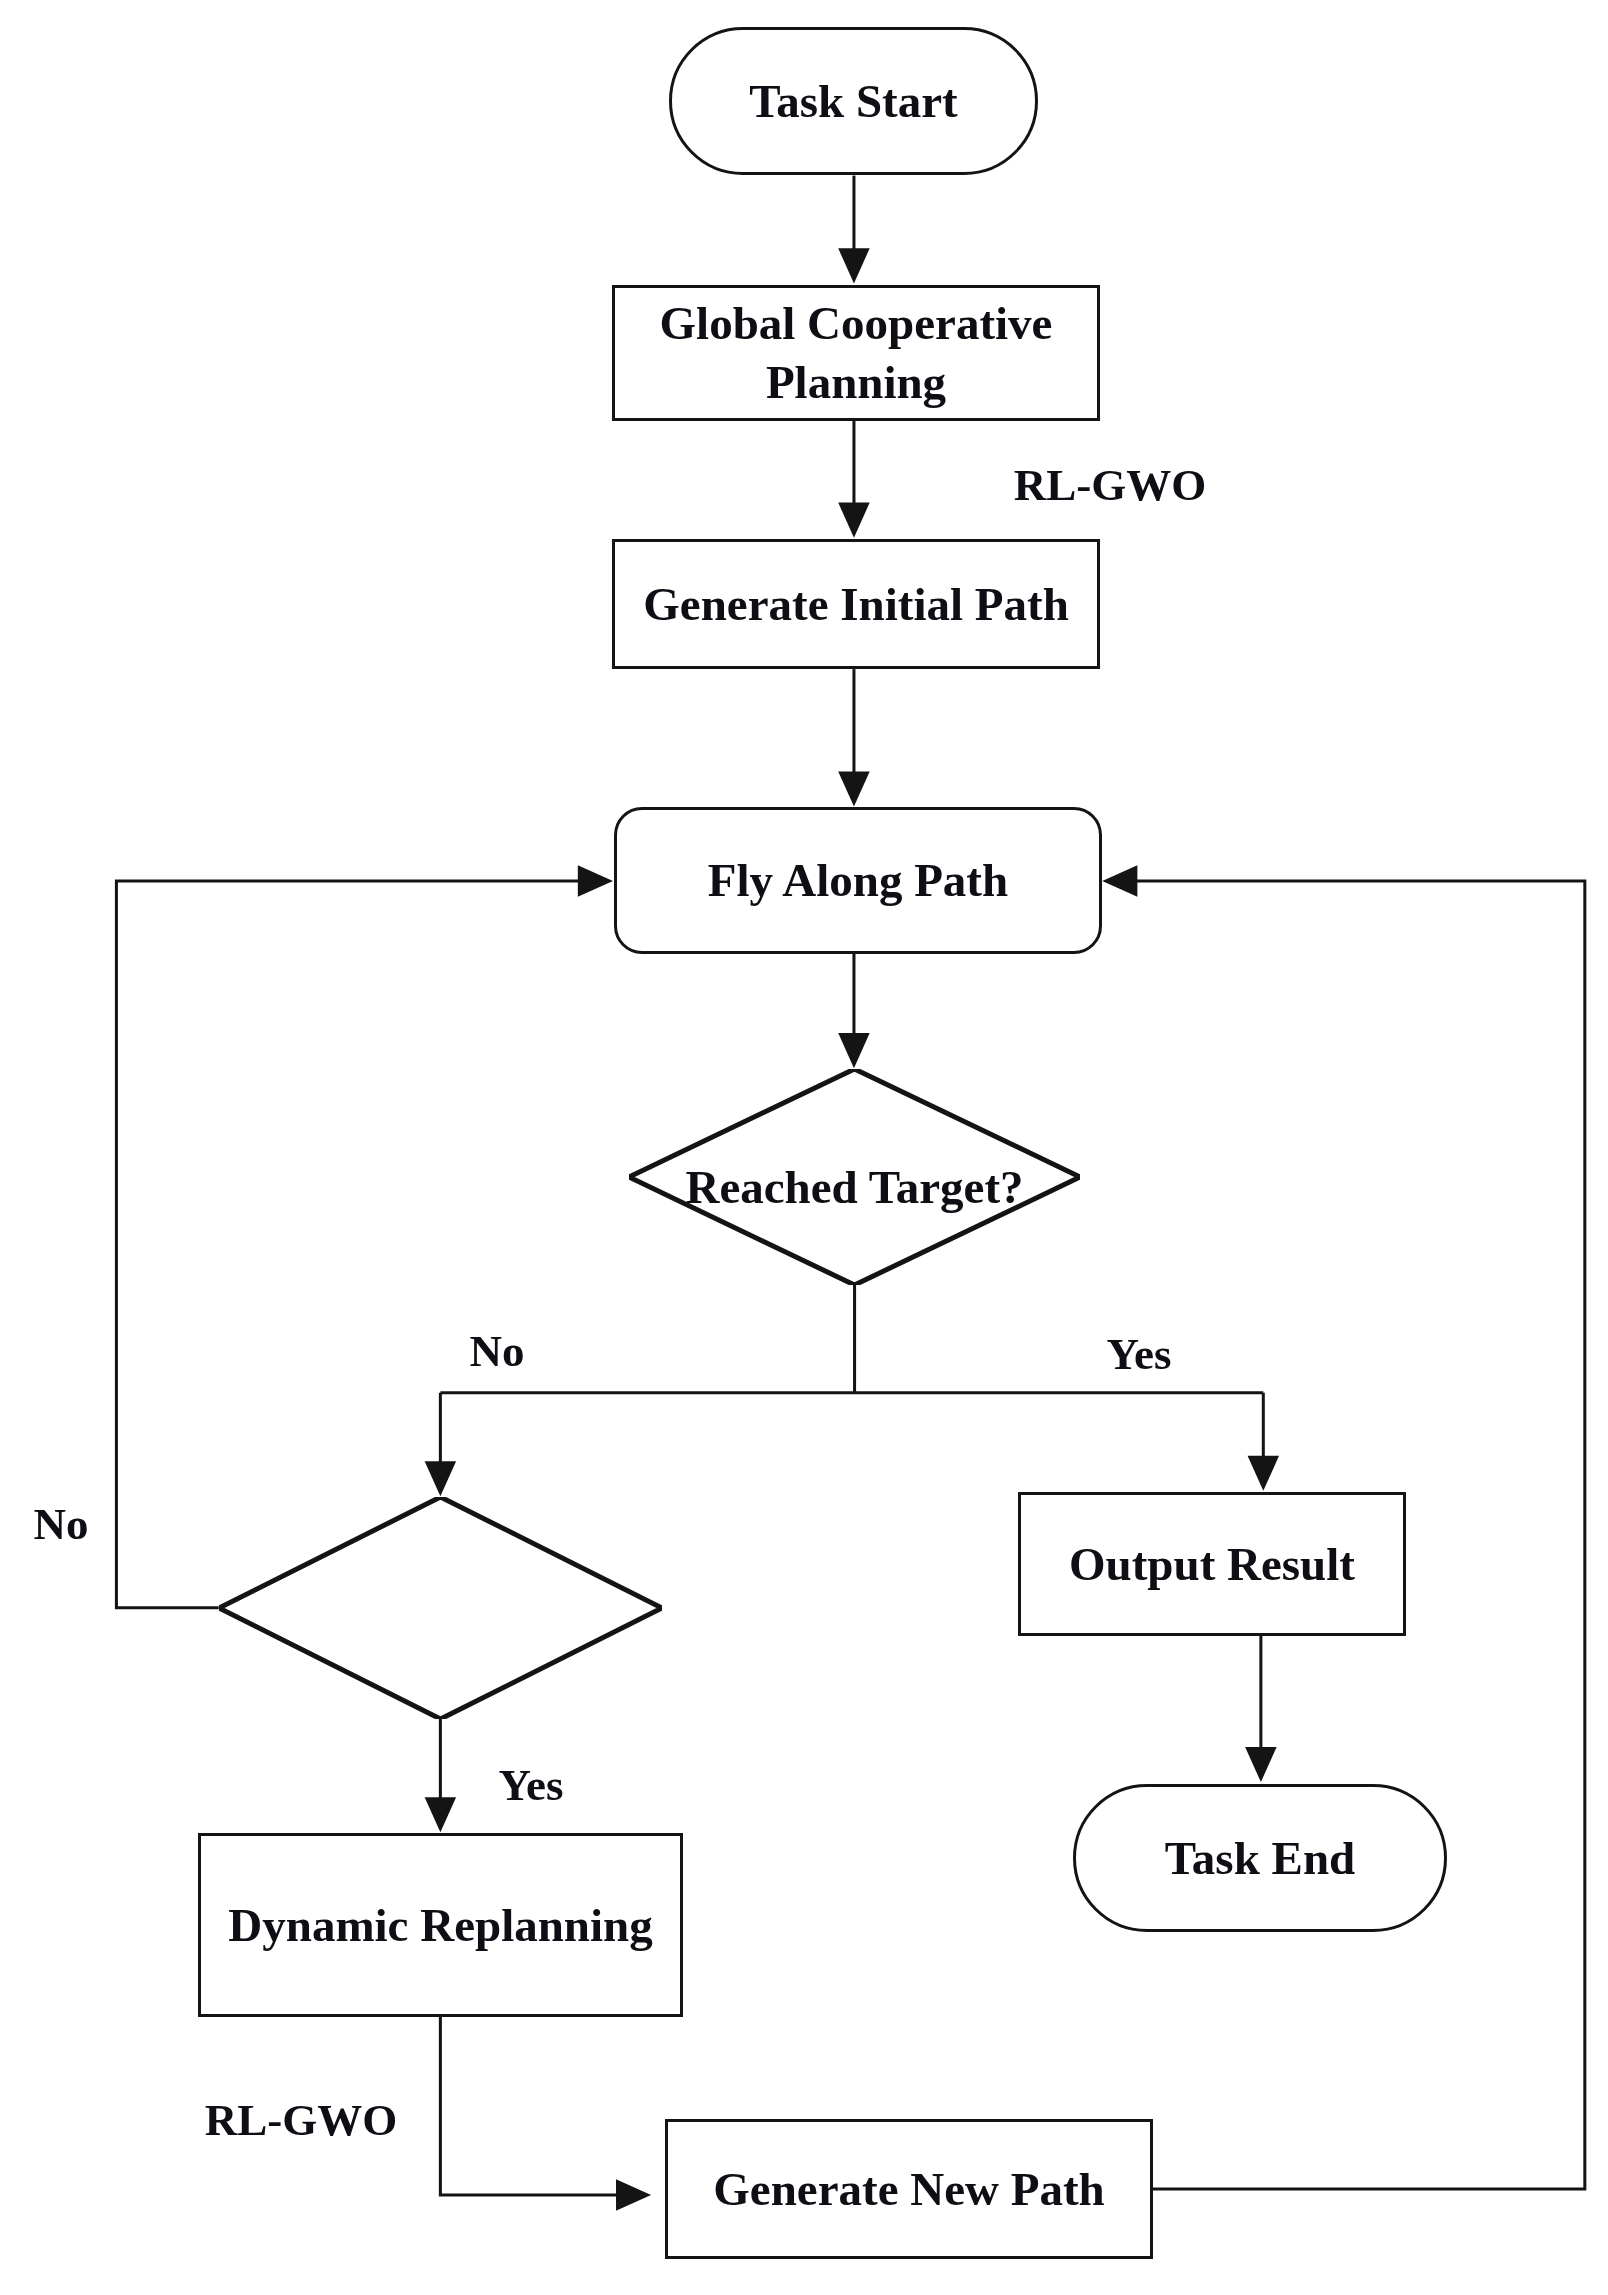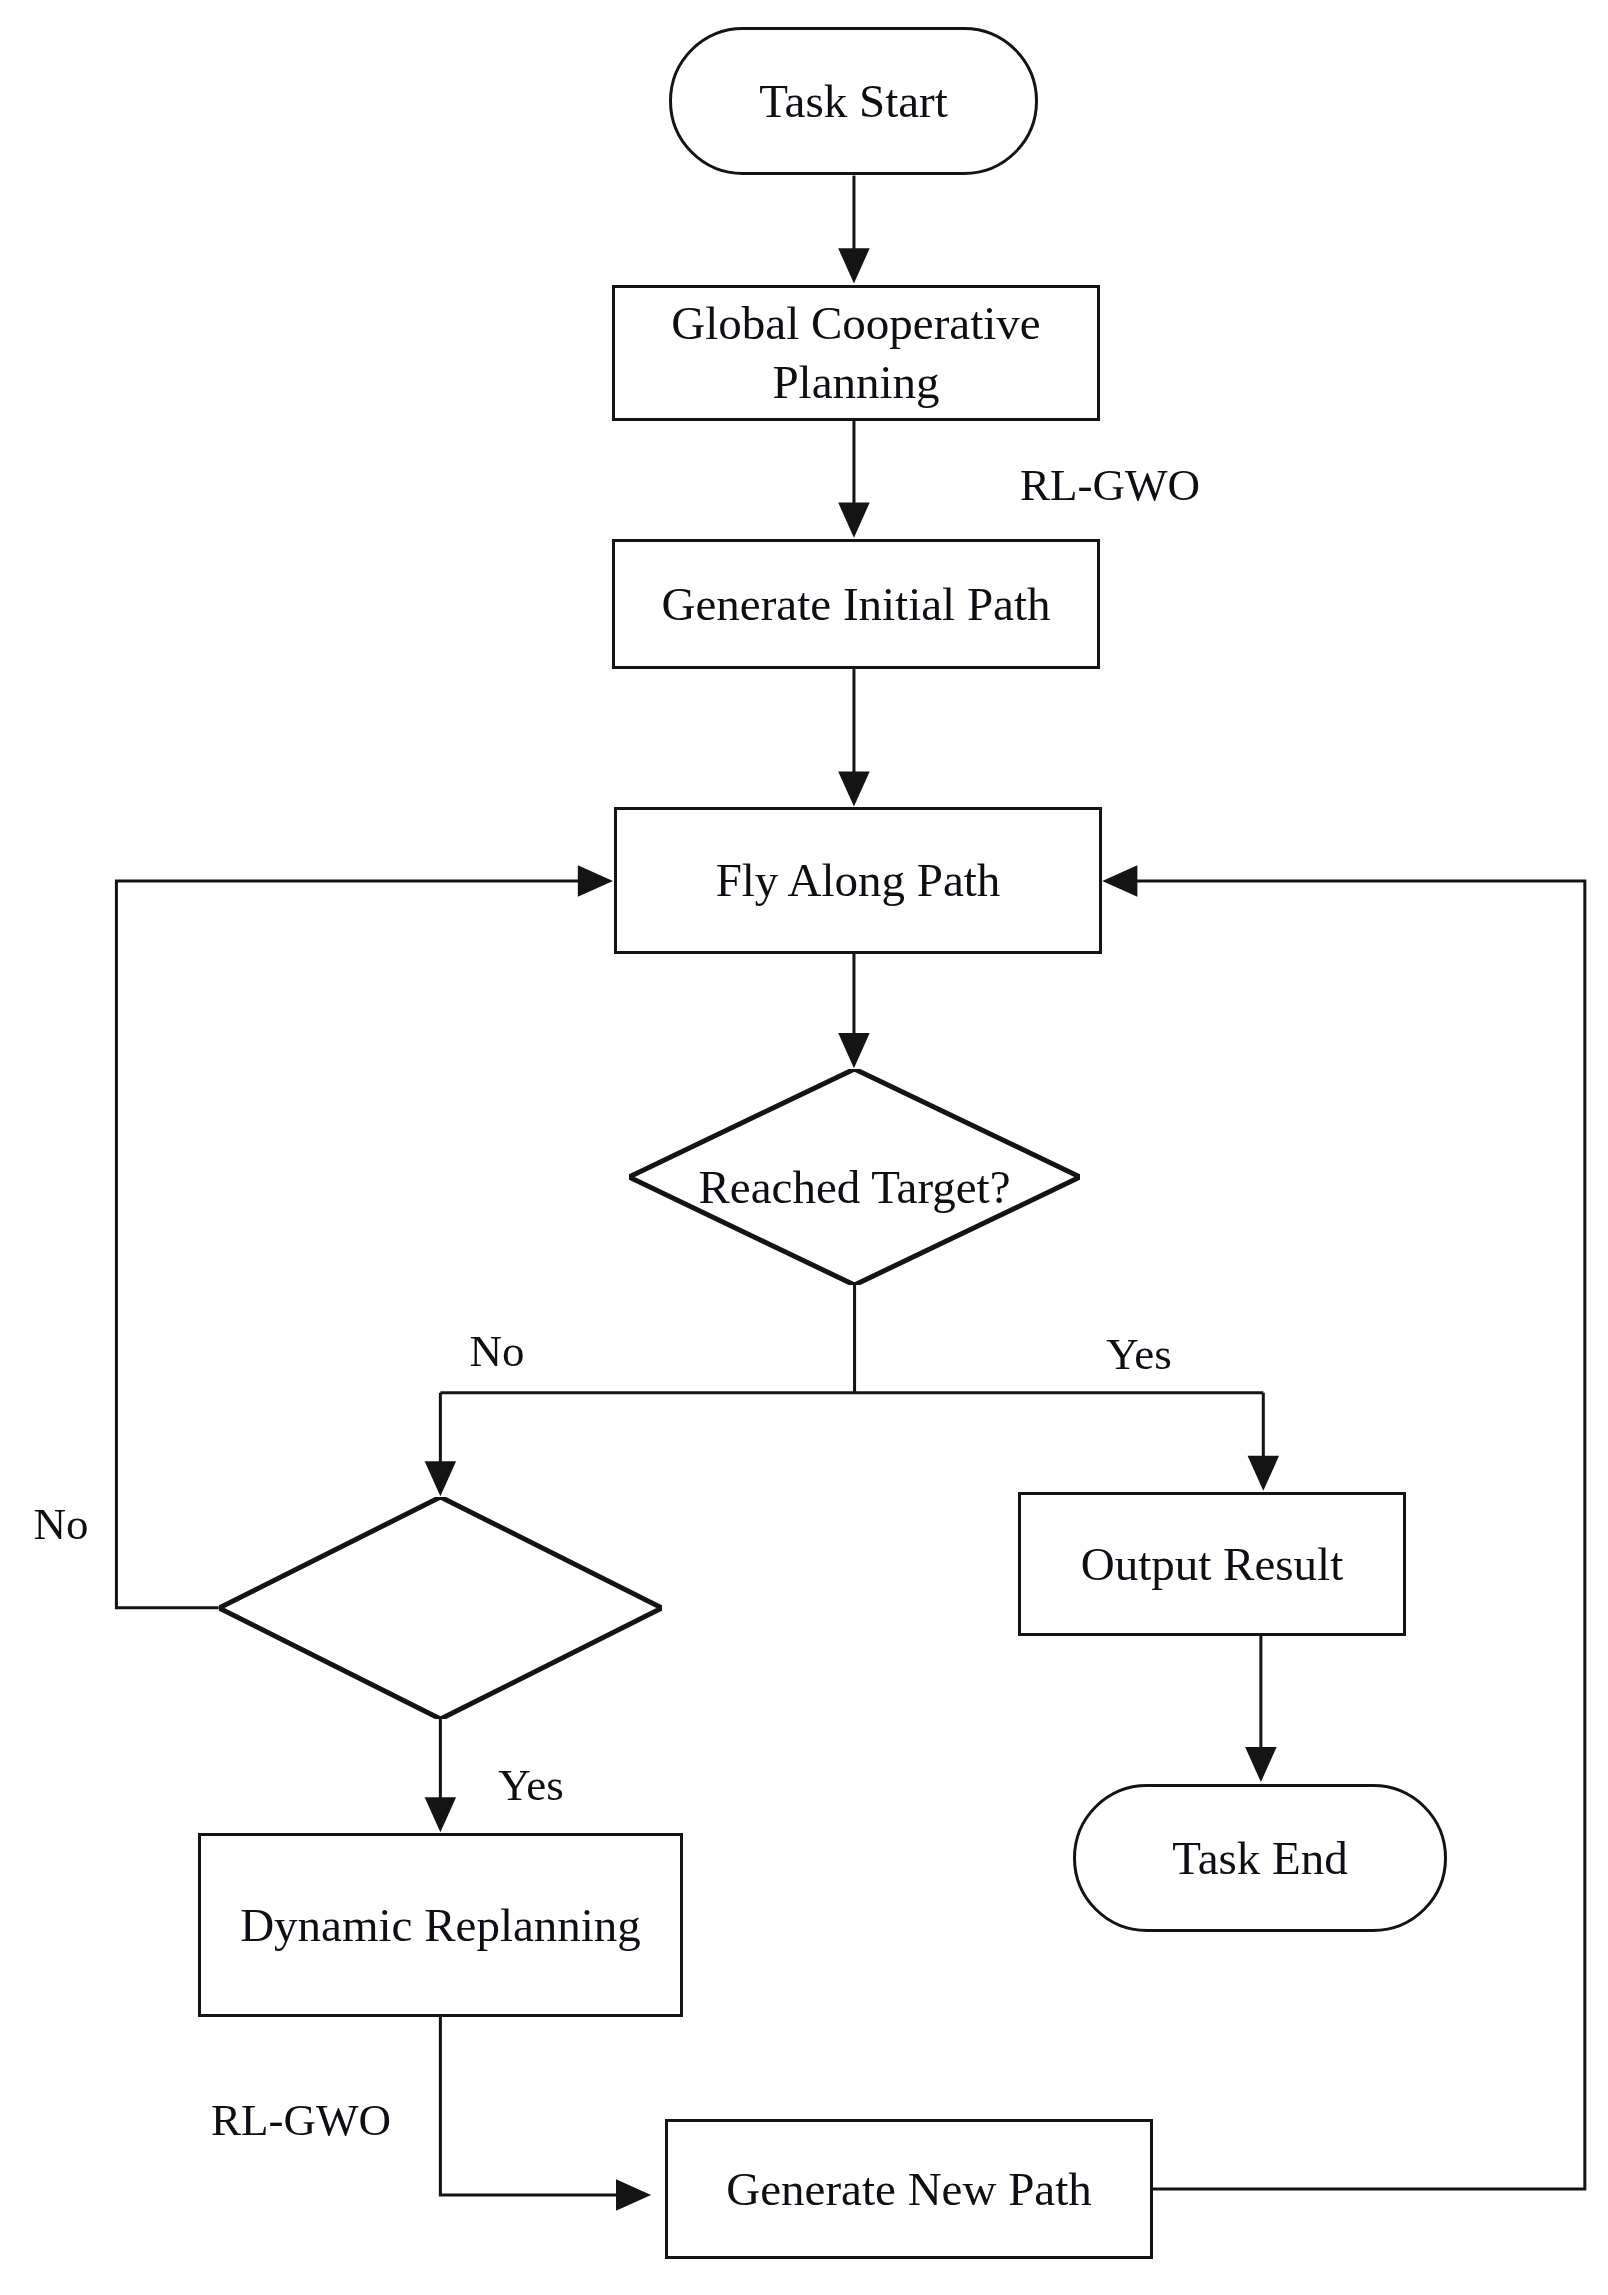--- a/index.html
+++ b/index.html
@@ -8,20 +8,21 @@
     background: #ffffff;
   }
   #canvas {
     position: relative;
     width: 1608px;
     height: 2295px;
     background: #ffffff;
     font-family: "Liberation Serif", "DejaVu Serif", serif;
     color: #0e0e14;
     overflow: hidden;
+    font-weight: bold;
   }
   #edges {
     position: absolute;
     left: 0; top: 0;
     width: 1608px;
     height: 2295px;
   }
   #edges polyline, #edges line {
     fill: none;
     stroke: #141414;
@@ -153,21 +154,21 @@
   </div>
 
   <div class="node rect" style="left:612px; top:285px; width:488px; height:136px;">
     <span class="node-label">Global Cooperative Planning</span>
   </div>
 
   <div class="node rect" style="left:612px; top:539px; width:488px; height:130px;">
     <span class="node-label">Generate Initial Path</span>
   </div>
 
-  <div class="node rect" style="left:614px; top:807px; width:488px; height:147px;">
+  <div class="node rect" style="left:614px; top:807px; width:488px; height:147px;border-radius:28px;">
     <span class="node-label">Fly Along Path</span>
   </div>
 
   <div class="node diamond" style="left:629px; top:1069px; width:451px; height:216px;">
     <svg class="diamond-shape" viewBox="0 0 100 100" preserveAspectRatio="none">
       <polygon points="50,0 100,50 50,100 0,50"></polygon>
     </svg>
     <span class="node-label" style="padding:0 24px;margin-top:20px;">Reached Target?</span>
   </div>
 

